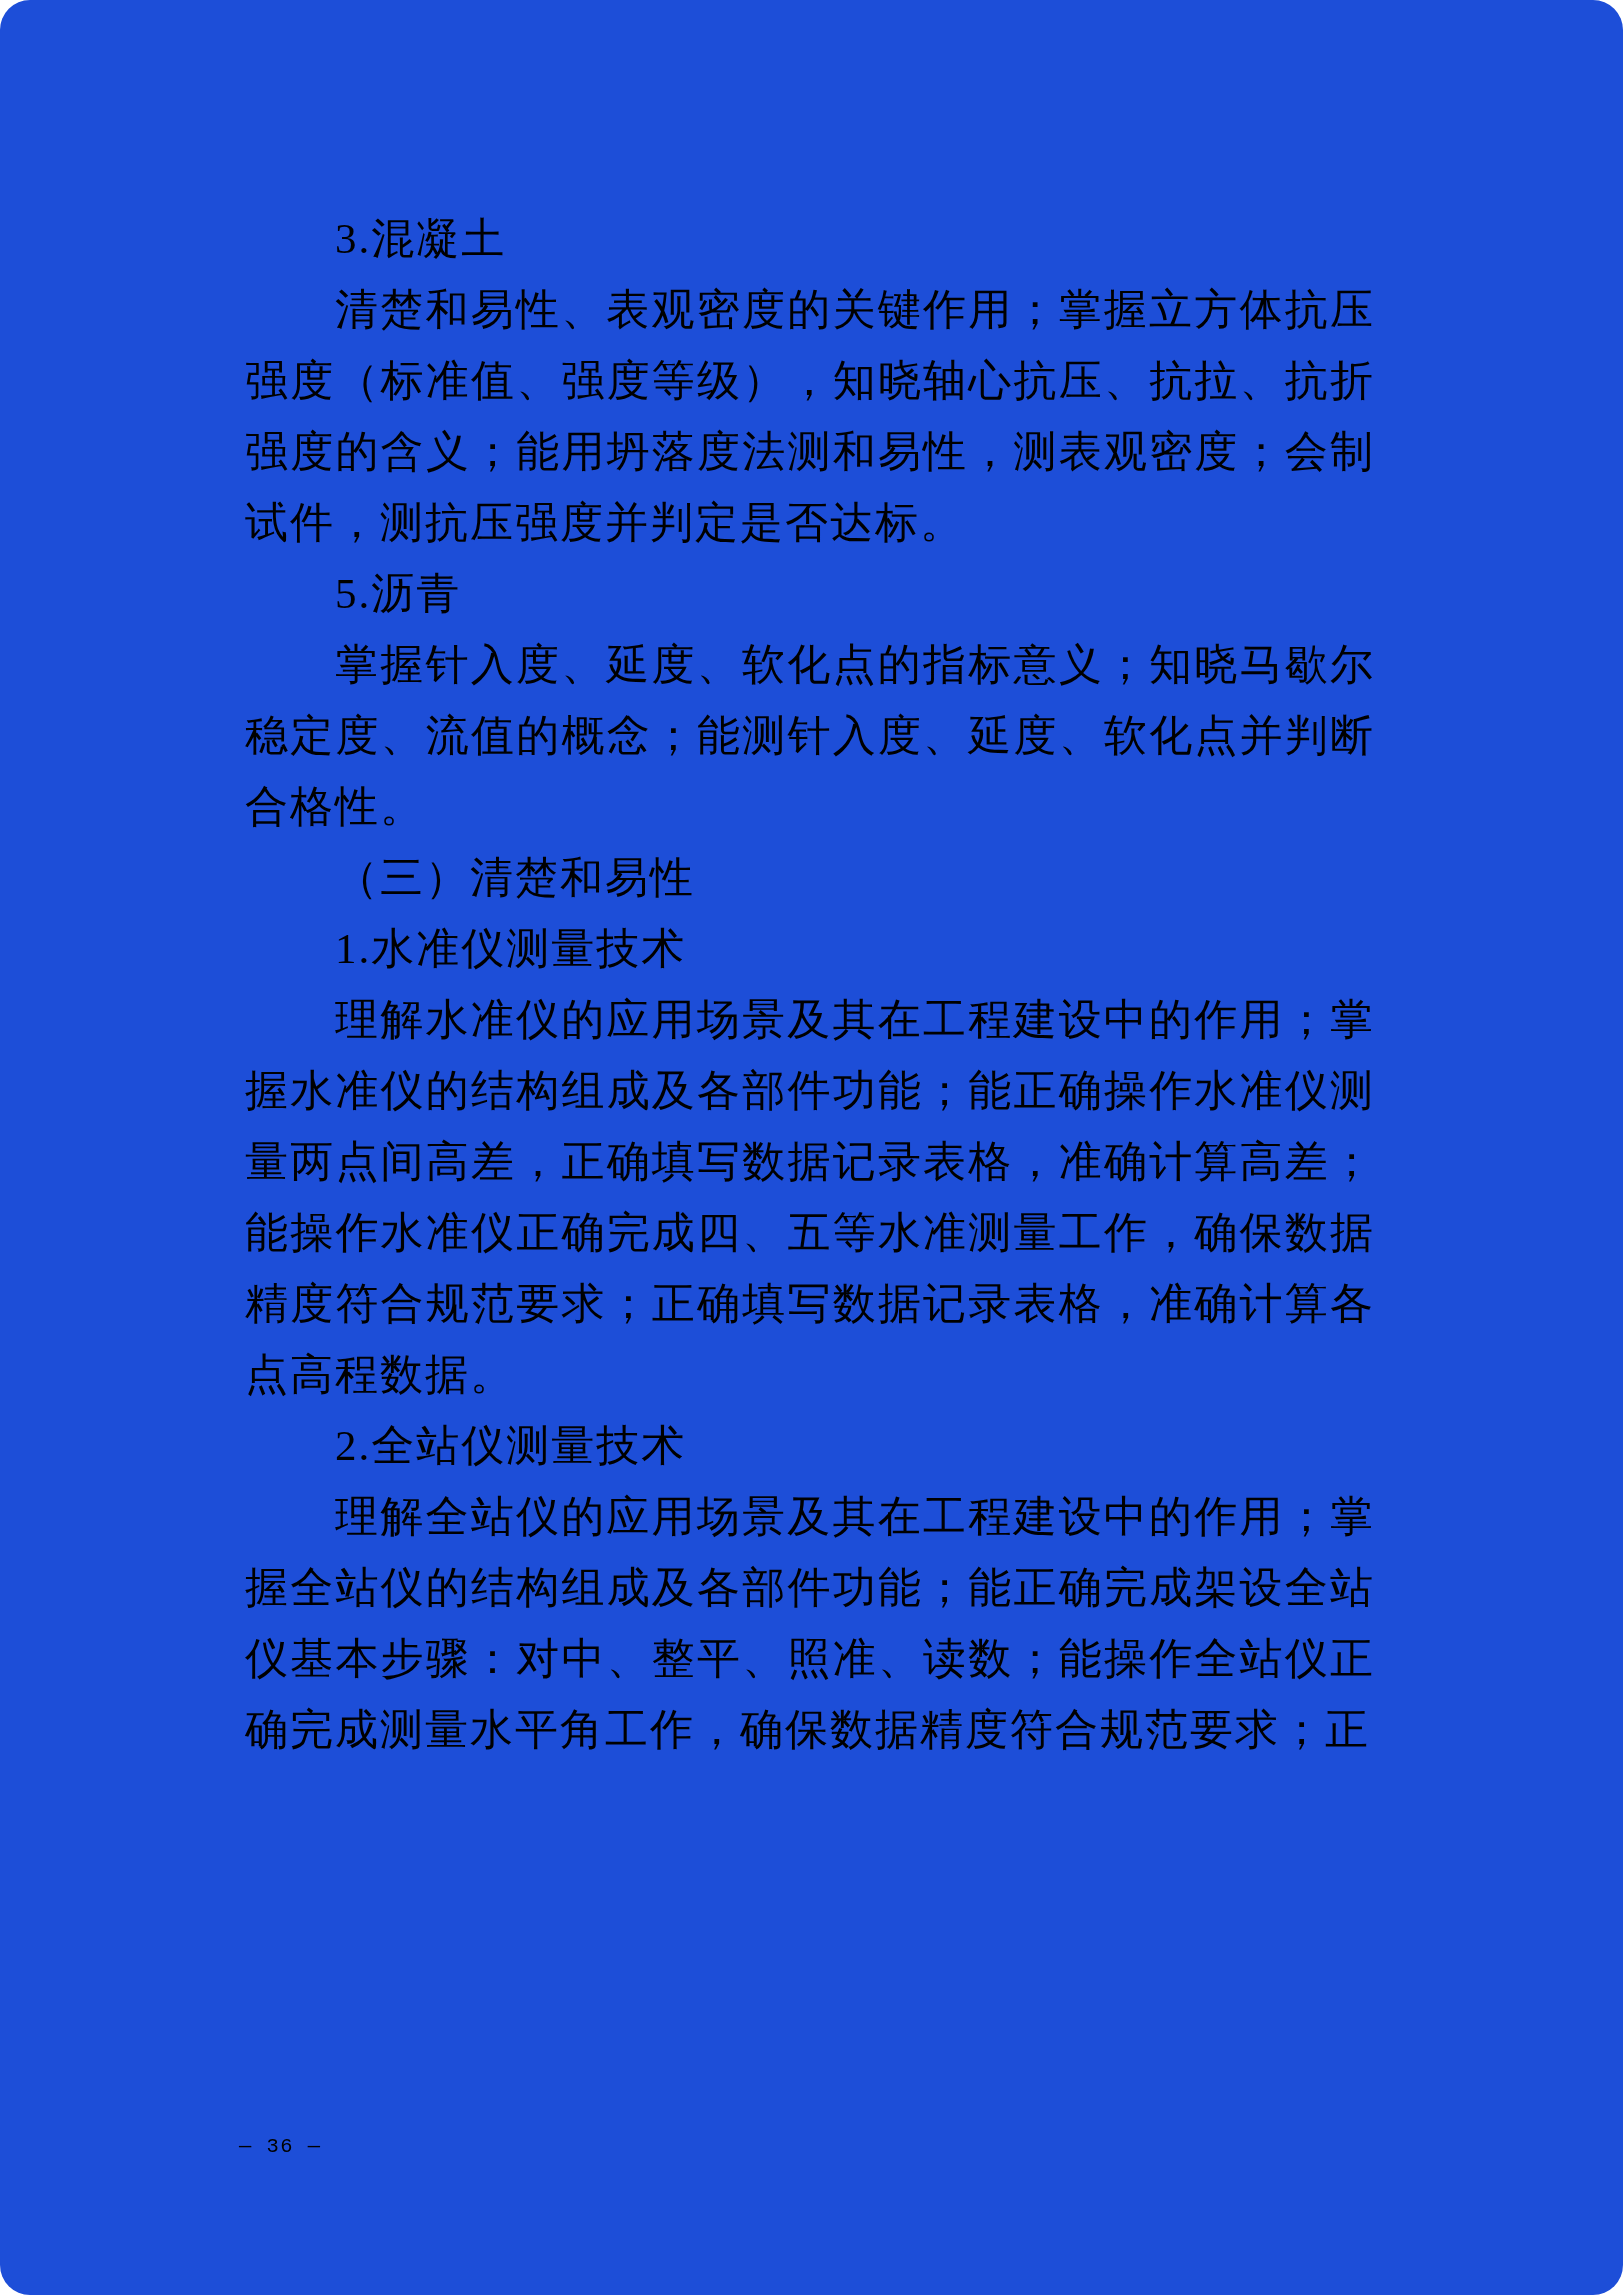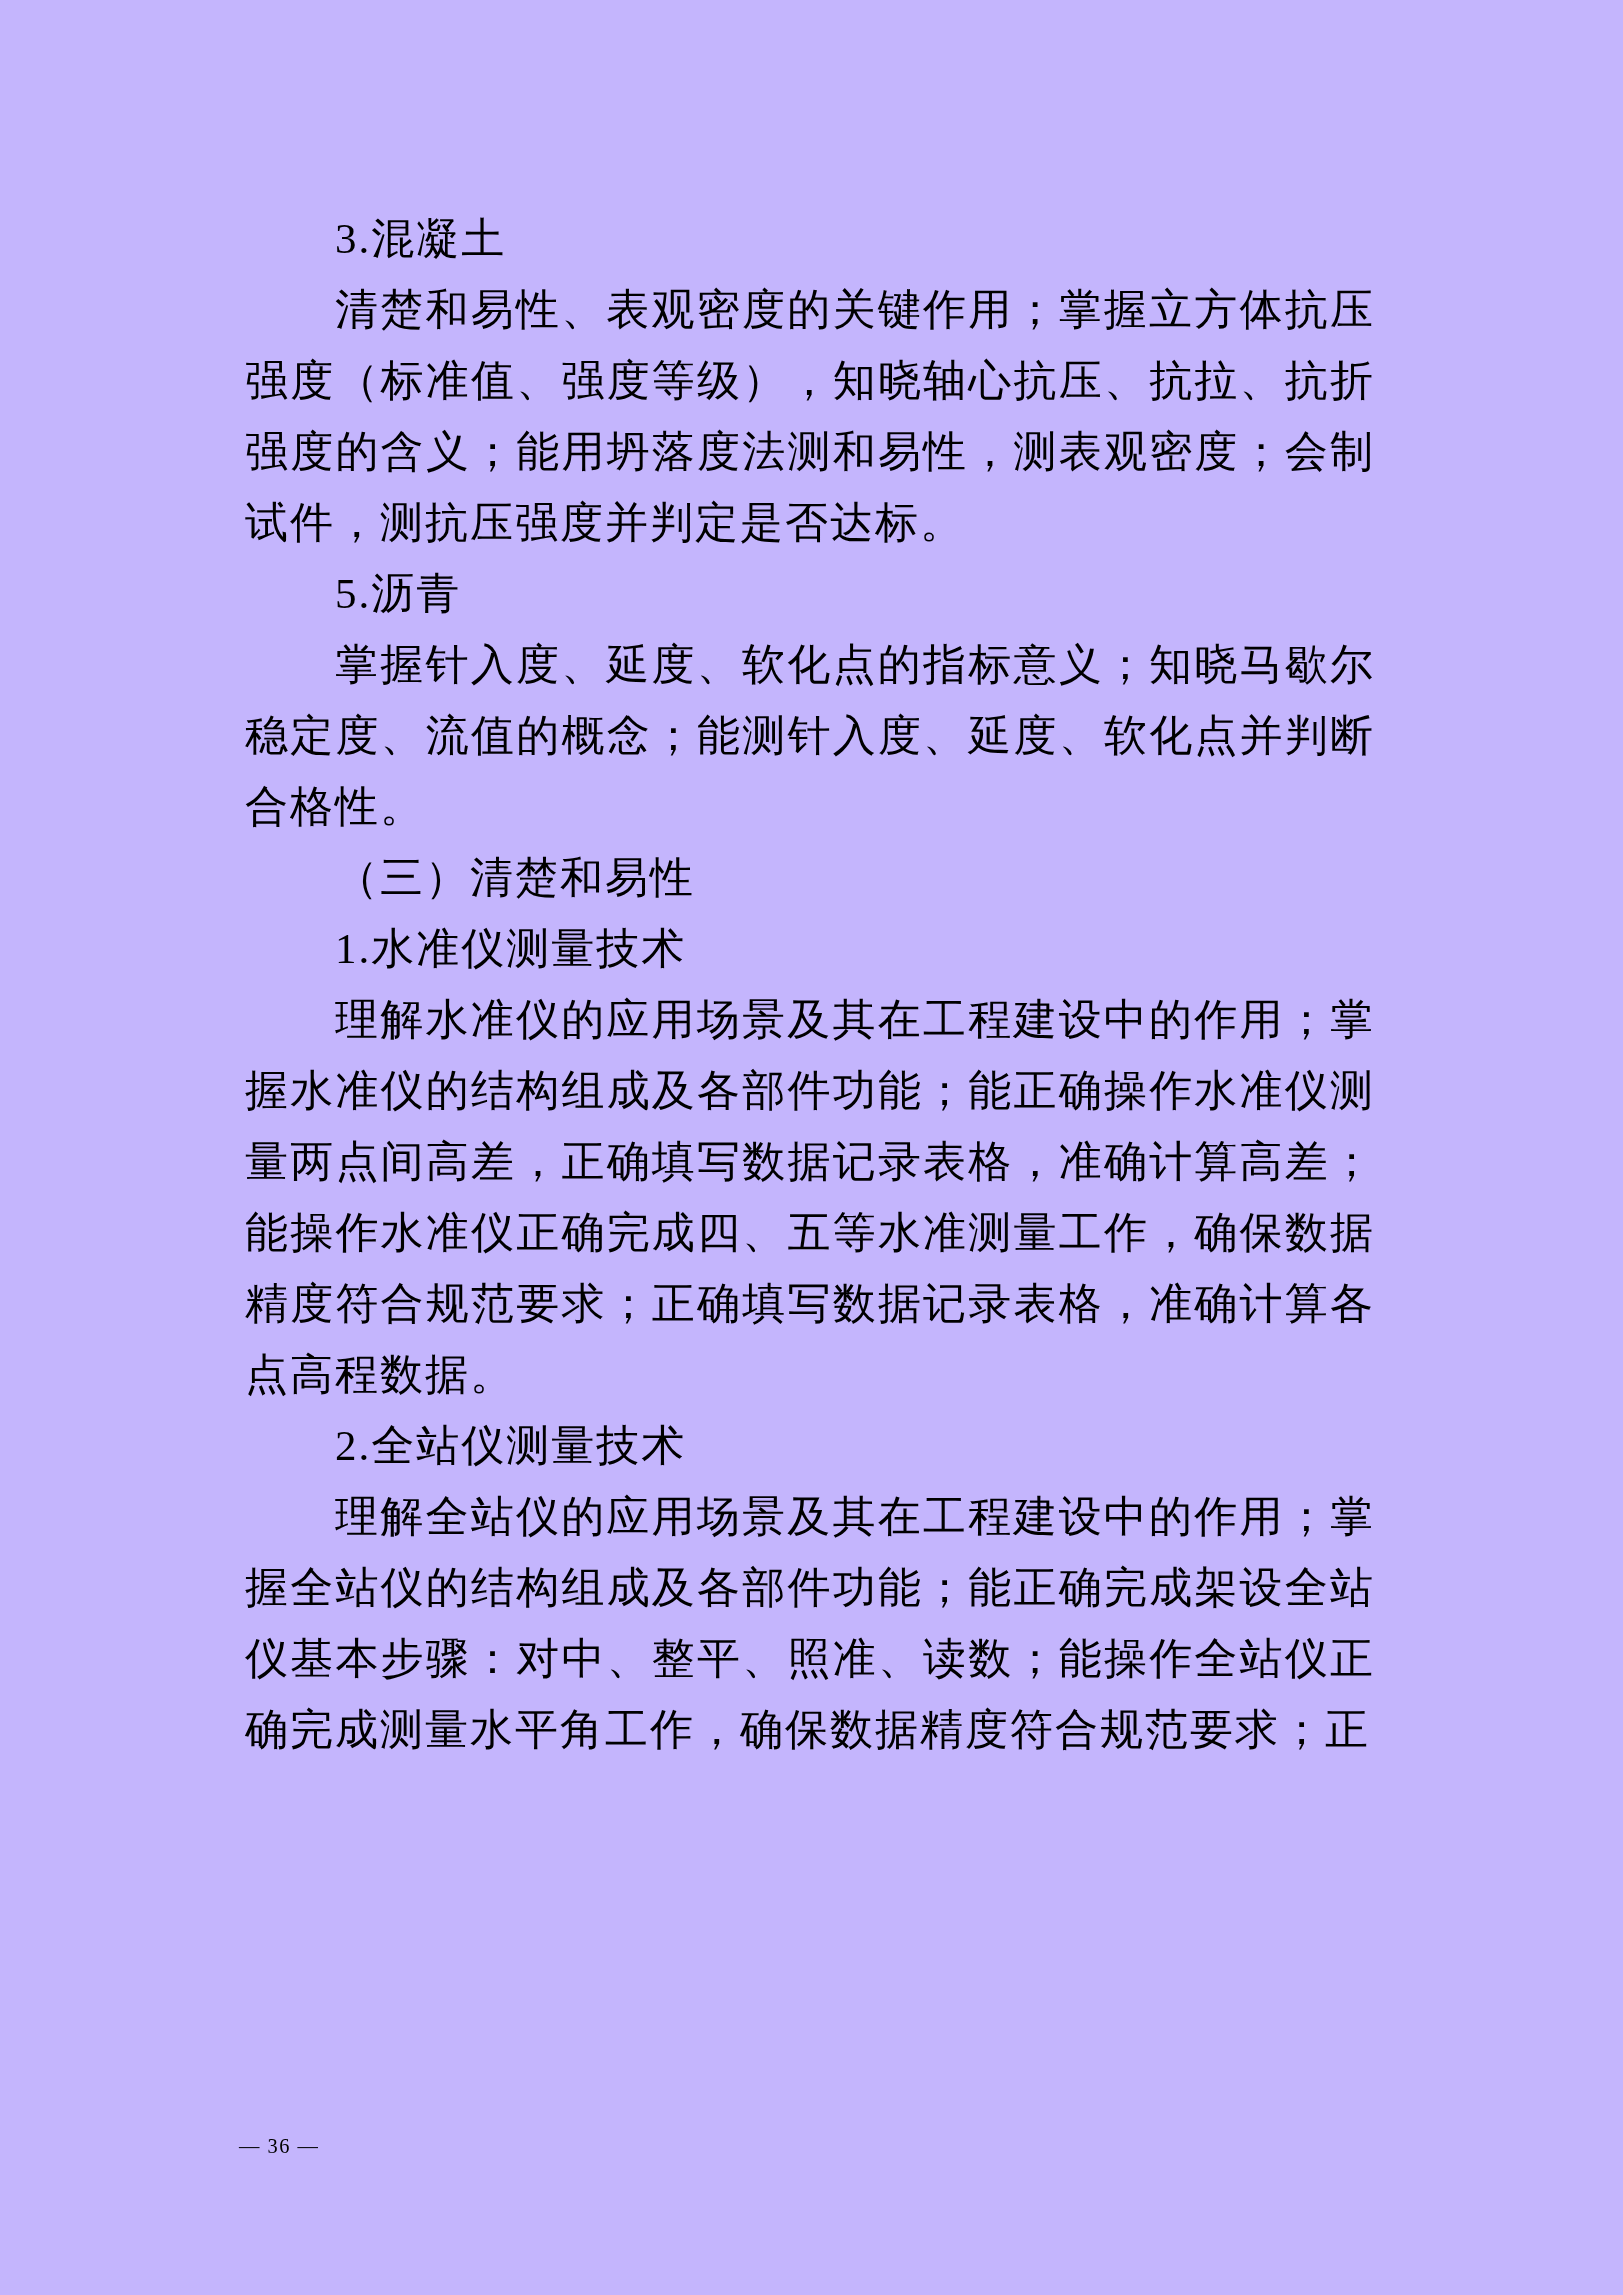--- a/index.html
+++ b/index.html
@@ -4,22 +4,23 @@
 <style>
   html, body {
     margin: 0;
     padding: 0;
     background: #ffffff;
   }
   .page {
     position: relative;
     width: 1623px;
     height: 2295px;
-    background: #c4b5fd;
+    background: #1d4ed8;
     overflow: hidden;
+    border-radius: 30px;
   }
   .text-block {
     position: absolute;
     left: 245px;
     top: 203px;
     width: 1130px;
     color: #000000;
     font-family: "Liberation Serif", "DejaVu Serif", serif;
     font-size: 43px;
     line-height: 71px;
@@ -33,21 +34,21 @@
     padding: 0;
     text-indent: 90px;
     word-break: normal;
     overflow-wrap: normal;
   }
   .page-number {
     position: absolute;
     left: 239px;
     top: 2135px;
     color: #000000;
-    font-family: Liberation Serif, serif;
+    font-family: Liberation Mono, monospace;
     font-size: 20.4px;
     letter-spacing: 1.5px;
     white-space: nowrap;
   }
 </style>
 </head>
 <body>
 
 <div class="page">
   <main class="text-block">

